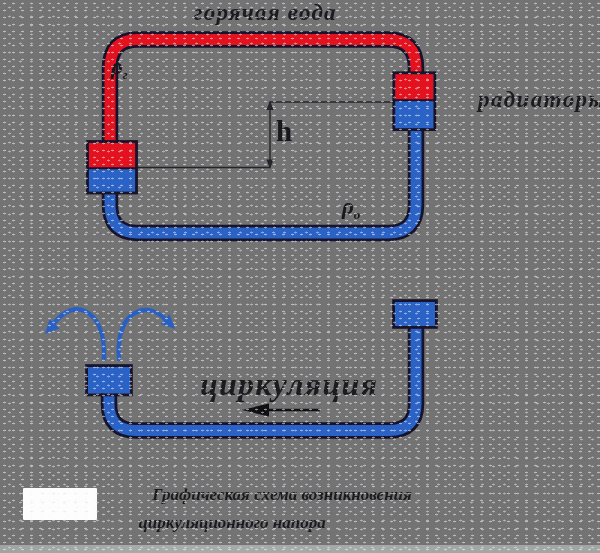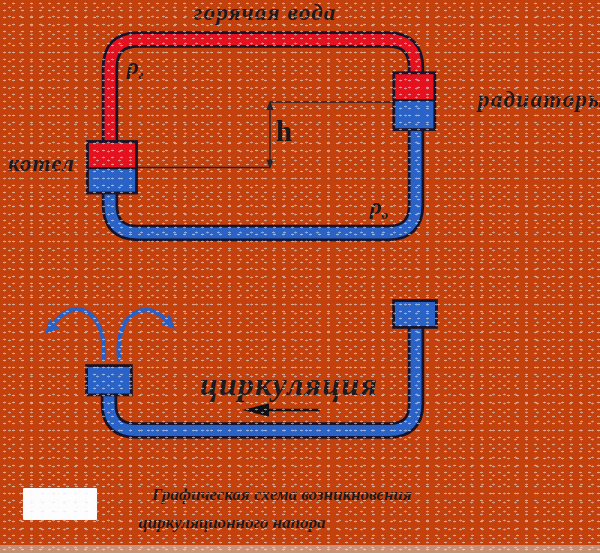--- a/index.html
+++ b/index.html
@@ -1,19 +1,19 @@
 <!DOCTYPE html>
 <html><head>
 <meta charset="utf-8">
 <style>
   html,body{margin:0;padding:0;}
   .page{
     position:relative;
     width:600px;height:553px;
-    background:#c2410c;
+    background:#737373;
     overflow:hidden;
     font-family:"Liberation Serif","DejaVu Serif",serif;
   }
   .texture{
     position:absolute;inset:0;
     background-image:
       radial-gradient(#f6f7fa 1px, transparent 1.4px),
       radial-gradient(#e0e3ec 1px, transparent 1.4px);
     background-size:9px 7px, 11px 9px;
     background-position:0 0, 4px 3px;
@@ -28,22 +28,22 @@
     color:#1c1c20;
     white-space:nowrap;
     line-height:1.05;
   }
   .lbl-hot       {left:194px;top:1px;  font-size:23px;letter-spacing:1.2px;}
   .lbl-radiators {left:444px;top:88px; font-size:23px;letter-spacing:1.4px;margin-left:34px;}
   .lbl-boiler    {left:8px;  top:152px;font-size:23px;letter-spacing:1.2px;}
   .lbl-cold      {left:146px;top:248px;font-size:23px;letter-spacing:1.2px;}
   .lbl-circ      {left:200px;top:368px;font-size:32px;letter-spacing:1.2px;}
   .rho{position:absolute;font-style:italic;font-weight:600;color:#17171c;font-size:23px;line-height:1;}
-  .rho-hot {left:127px;top:55px;}
-  .rho-cold{left:370px;top:195px;}
+  .rho-hot {left:111px;top:55px;}
+  .rho-cold{left:342px;top:195px;}
   .rho sub{font-size:13px;font-weight:600;vertical-align:-5px;line-height:1;}
   .h-label{
     position:absolute;left:276px;top:117px;
     font-style:normal;font-weight:700;font-size:29px;color:#17171c;line-height:1;
   }
   .caption-line{
     position:absolute;
     transform:translateX(-50%);
     font-style:italic;font-weight:600;
     font-size:17px;color:#1b1b1f;
@@ -131,21 +131,20 @@
         <line x1="320" y1="410" x2="266" y2="410" stroke="#101014" stroke-width="2.6"></line>
         <polygon points="242,410 269,403.5 269,416.5" fill="#101014"></polygon>
       </g>
     </g>
   </svg>
 
   <div class="label lbl-hot">горячая вода</div>
 
   <div class="label lbl-radiators">радиаторы</div>
 
-  <div class="label lbl-boiler">котел</div>
 
 
   <div class="rho rho-hot"><span>ρ</span><sub>г</sub></div>
 
   <div class="rho rho-cold"><span>ρ</span><sub>о</sub></div>
 
   <div class="h-label">h</div>
 
   <div class="label lbl-circ">циркуляция</div>
 

